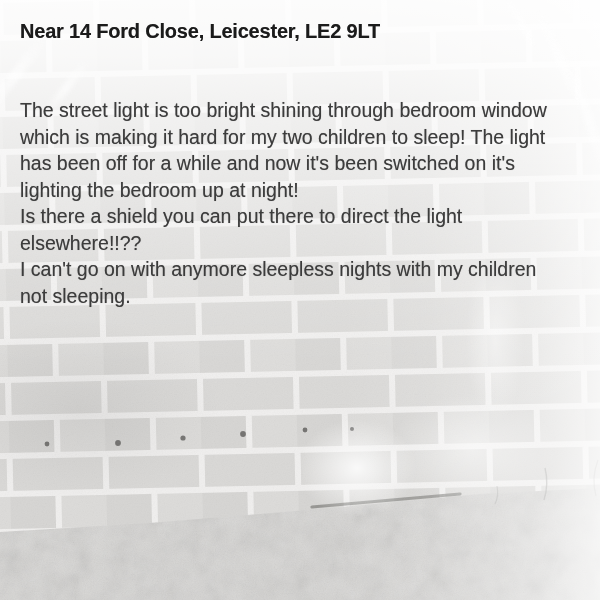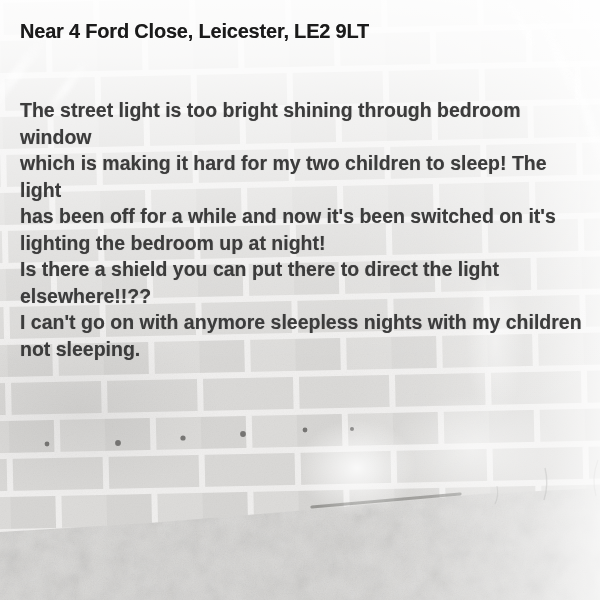--- a/index.html
+++ b/index.html
@@ -78,21 +78,21 @@
 
   .report-text {
     position: absolute;
     z-index: 2;
     left: 20px;
     top: 97px;
     width: 572px;
     margin: 0;
     font-size: 19.5px;
     line-height: 26.5px;
-    font-weight: 700;
+    font-weight: 400;
     color: #3c3c3c;
     text-shadow: 0 0 0.7px rgba(50,50,50,0.45);
     white-space: pre-line;
   }
 </style>
 </head>
 <body>
 
 <div class="stage">
 
@@ -143,21 +143,21 @@
     <rect x="0" y="0" width="600" height="600" filter="url(#grain)" opacity="0.09"></rect>
   </svg>
 
   <div class="light-overlay"></div>
   <div class="streak s1"></div>
   <div class="streak s2"></div>
   <div class="streak s3"></div>
   <div class="streak s4"></div>
   <div class="streak s5"></div>
 
-  <h1 class="location-header">Near 4 Ford Close, Leicester, LE2 9LT</h1>
+  <h1 class="location-header">Near 14 Ford Close, Leicester, LE2 9LT</h1>
 
   <p class="report-text">The street light is too bright shining through bedroom window
 which is making it hard for my two children to sleep! The light
 has been off for a while and now it's been switched on it's
 lighting the bedroom up at night!
 Is there a shield you can put there to direct the light
 elsewhere!!??
 I can't go on with anymore sleepless nights with my children
 not sleeping.</p>
 

